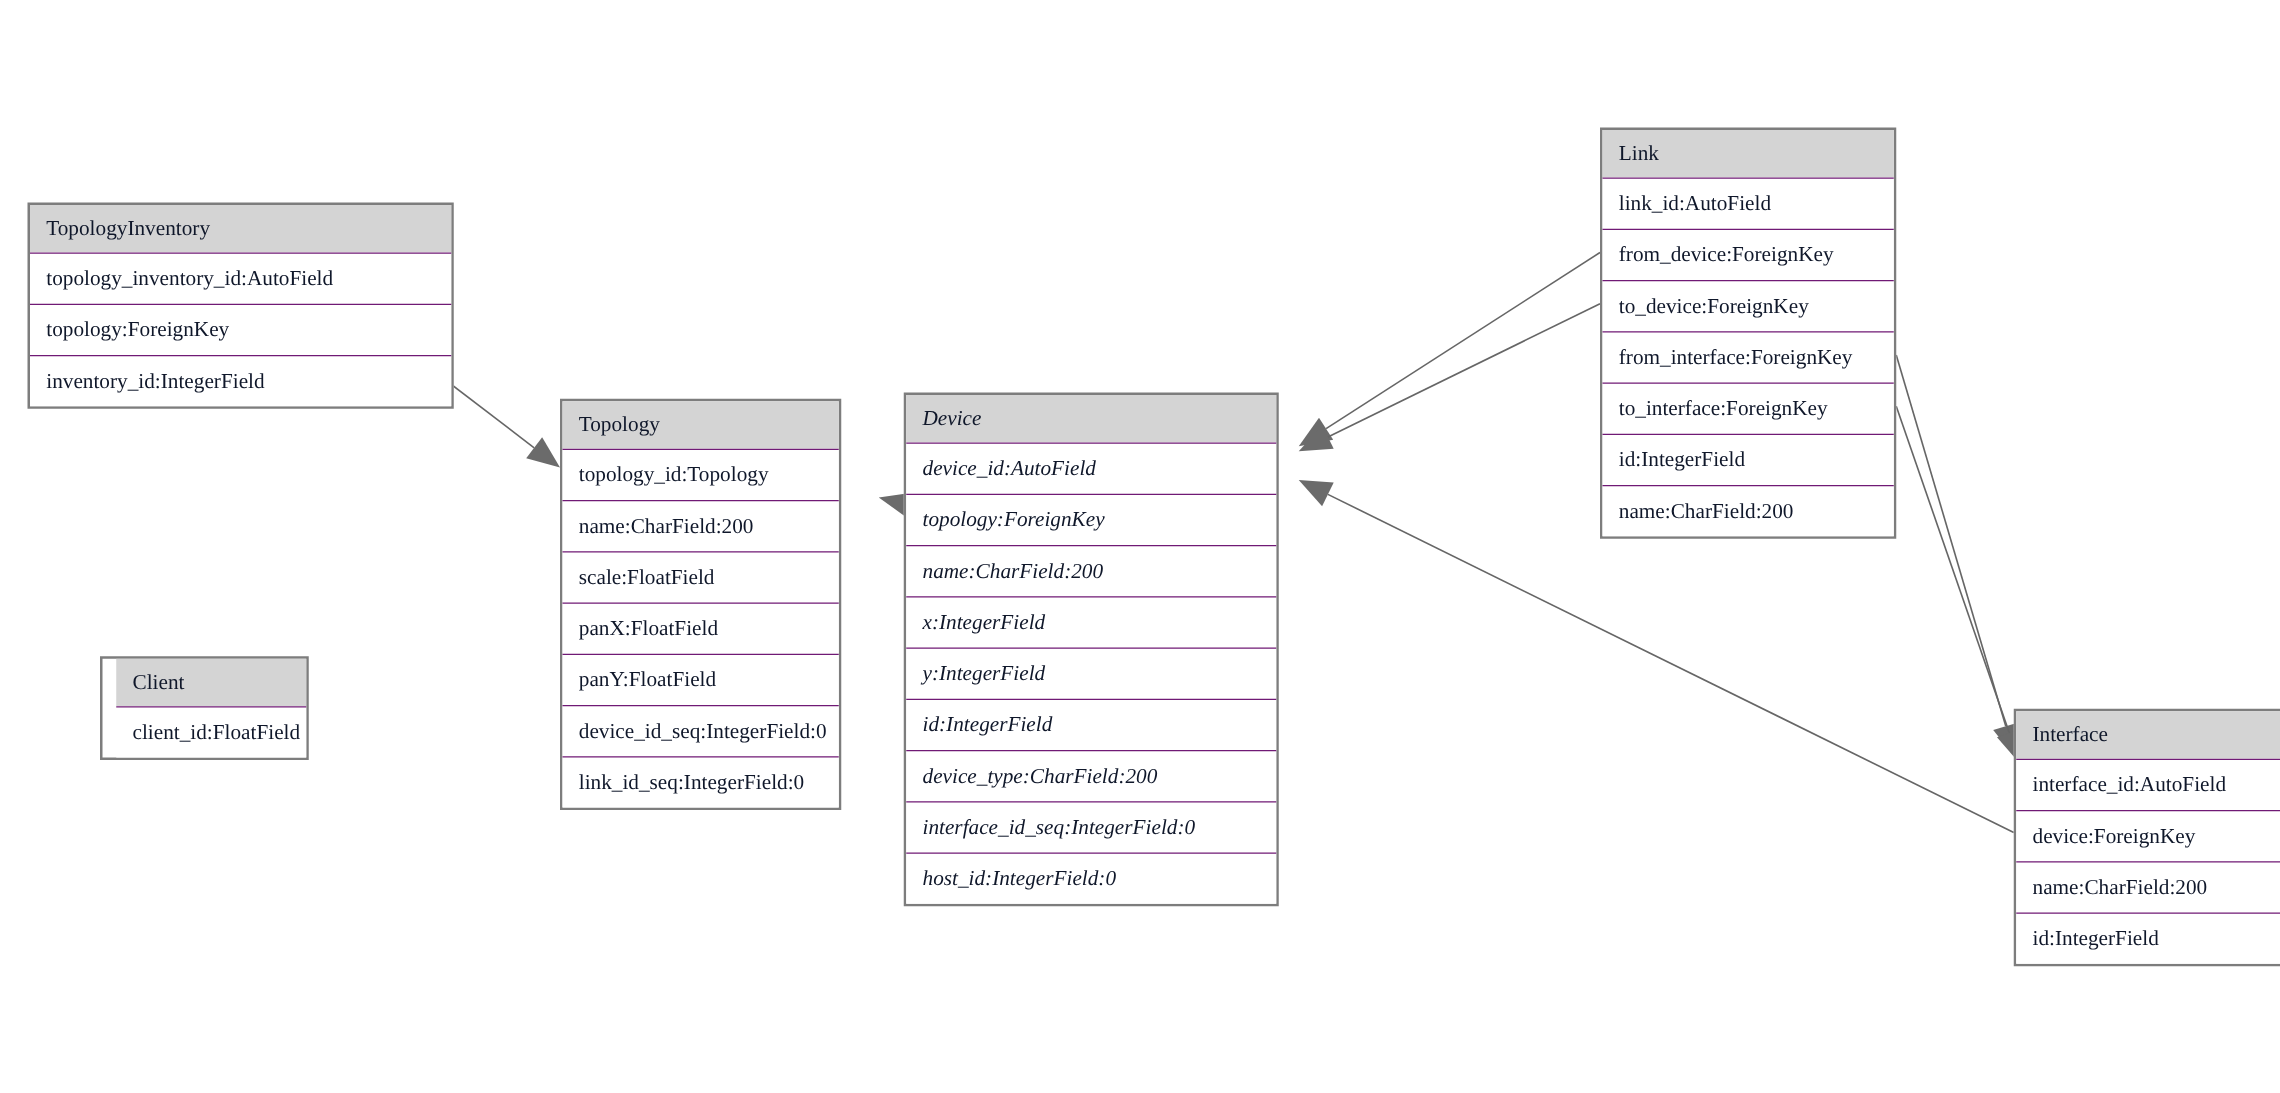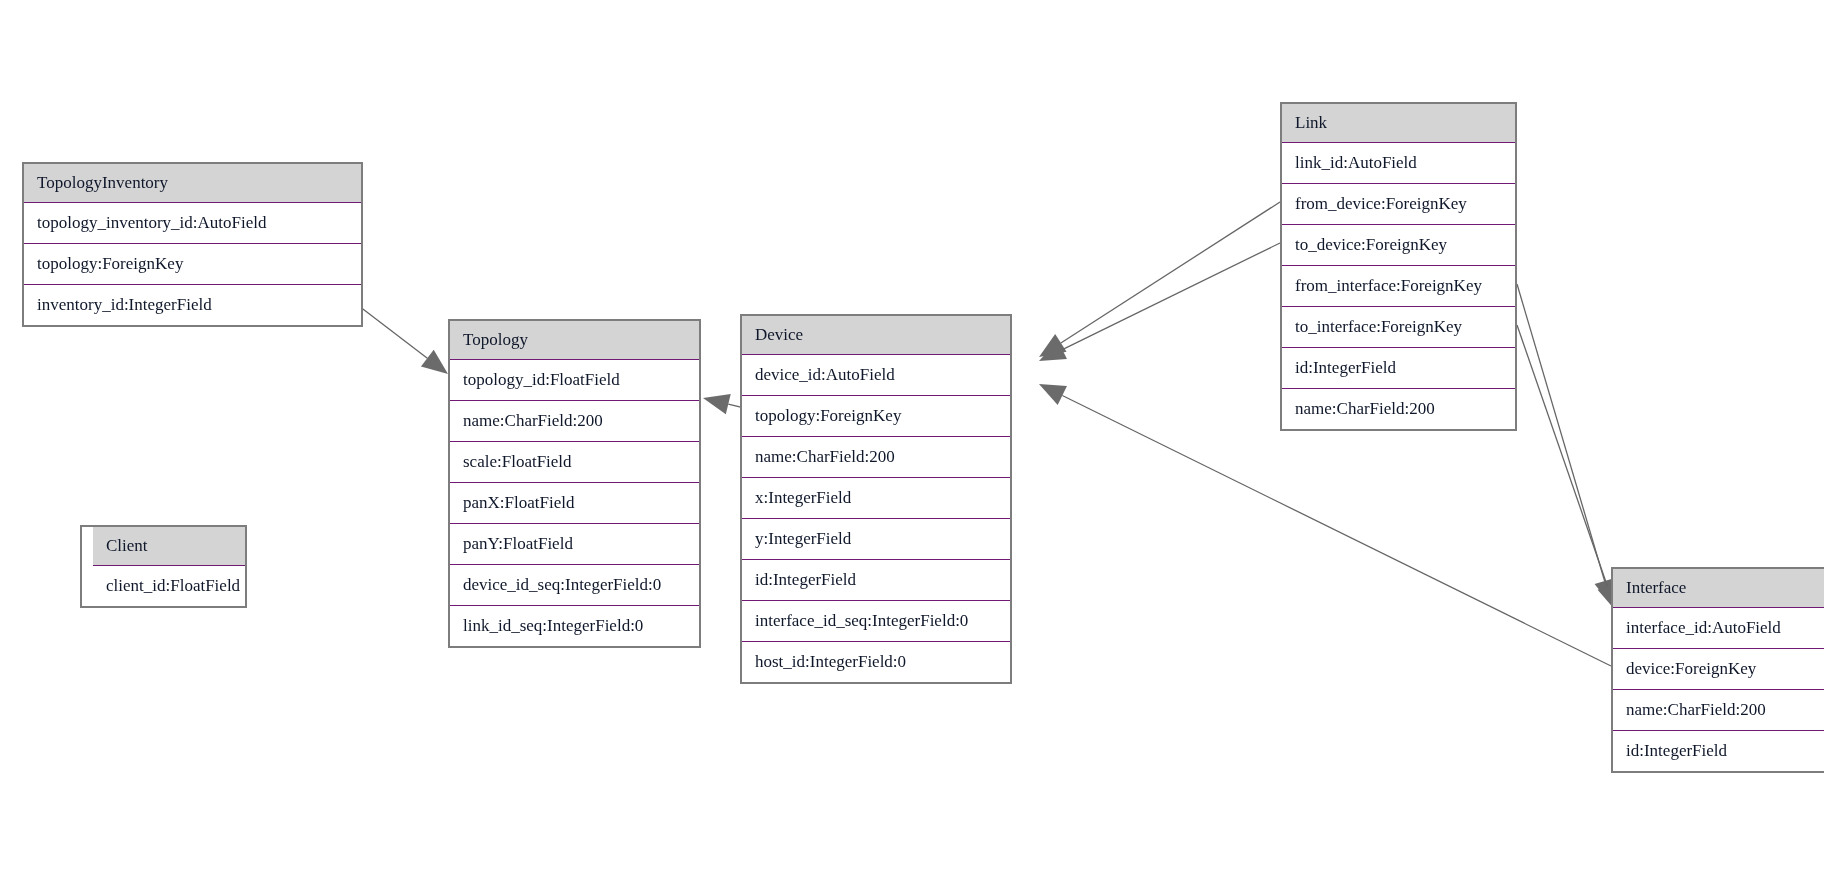--- a/index.html
+++ b/index.html
@@ -29,23 +29,23 @@
   .etable .row{
     height:41px;
     border-top:1px solid #701a75;
     display:flex;align-items:center;
     padding-left:13px;
     box-sizing:border-box;
     background:#ffffff;
     white-space:nowrap;
   }
   #t-topology_inventory{left:22px;top:162px;width:341px;}
-  #t-topology{left:448px;top:319px;width:253px;}
+  #t-topology{left:448px;top:319px;width:225px;}
   #t-client{left:80px;top:525px;width:167px;padding-left:11px;}
-  #t-device{left:740px;top:314px;width:272px;}
+  #t-device{left:723px;top:314px;width:300px;font-style:italic;}
   #t-link{left:1280px;top:102px;width:237px;}
   #t-interface{left:1611px;top:567px;width:228px;}
 </style>
 </head>
 <body>
 
 <div id="canvas">
 
   <svg id="edge-svg">
       <line x1="304" y1="264" x2="427.3385538078142" y2="358.2169508254136" stroke="#666666" stroke-width="1.3"></line>
@@ -70,21 +70,21 @@
       </div>
     <div class="row">topology_inventory_id:AutoField</div>
     <div class="row">topology:ForeignKey</div>
     <div class="row">inventory_id:IntegerField</div>
   </div>
 
   <div class="etable" id="t-topology">
     <div class="hd">
         <span>Topology</span>
       </div>
-    <div class="row">topology_id:FloatField</div>
+    <div class="row">topology_id:Topology</div>
     <div class="row">name:CharField:200</div>
     <div class="row">scale:FloatField</div>
     <div class="row">panX:FloatField</div>
     <div class="row">panY:FloatField</div>
     <div class="row">device_id_seq:IntegerField:0</div>
     <div class="row">link_id_seq:IntegerField:0</div>
   </div>
 
   <div class="etable" id="t-client">
     <div class="hd">
@@ -96,20 +96,21 @@
   <div class="etable" id="t-device">
     <div class="hd">
         <span>Device</span>
       </div>
     <div class="row">device_id:AutoField</div>
     <div class="row">topology:ForeignKey</div>
     <div class="row">name:CharField:200</div>
     <div class="row">x:IntegerField</div>
     <div class="row">y:IntegerField</div>
     <div class="row">id:IntegerField</div>
+    <div class="row">device_type:CharField:200</div>
     <div class="row">interface_id_seq:IntegerField:0</div>
     <div class="row">host_id:IntegerField:0</div>
   </div>
 
   <div class="etable" id="t-link">
     <div class="hd">
         <span>Link</span>
       </div>
     <div class="row">link_id:AutoField</div>
     <div class="row">from_device:ForeignKey</div>

